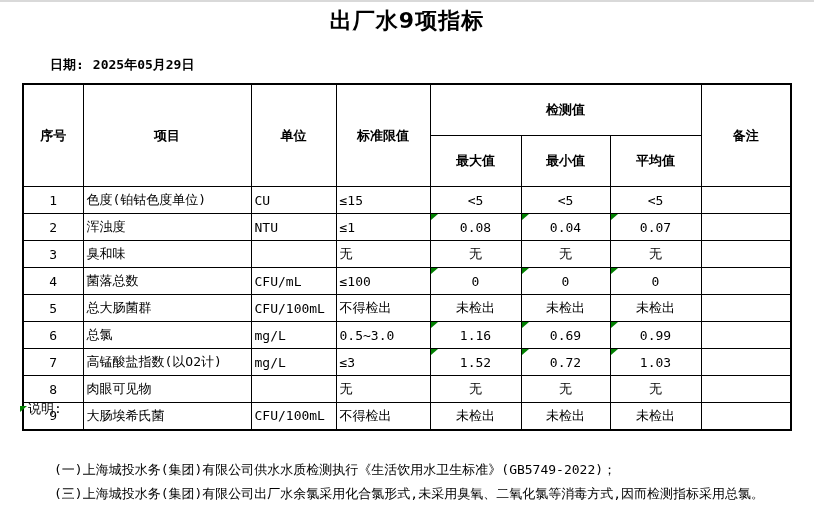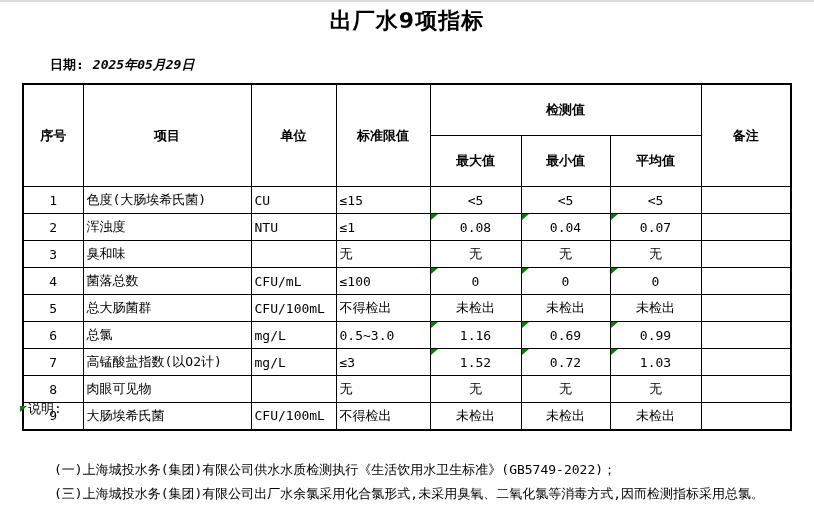--- a/index.html
+++ b/index.html
@@ -17,21 +17,21 @@
     position:absolute;top:4px;left:0;width:814px;
     text-align:center;
     font-family:"DejaVu Sans","Liberation Sans",sans-serif;
     font-size:22px;font-weight:bold;letter-spacing:1px;
   }
   .date-line{
     position:absolute;left:50px;top:54px;
     font-size:13px;font-weight:bold;
     white-space:nowrap;
   }
-  .date-line .date-value{margin-left:9px;font-style:italic;}
+  .date-line .date-value{margin-left:9px;}
   table.report{
     position:absolute;left:22px;top:81px;
     width:768px;
     border-collapse:collapse;
     table-layout:fixed;
     border:2px solid #000;
   }
   table.report th, table.report td{
     border:1px solid #000;
     font-size:13px;
@@ -105,21 +105,21 @@
     </tr>
     <tr class="hrow2">
       <th>最大值</th>
       <th>最小值</th>
       <th>平均值</th>
     </tr>
   </thead>
   <tbody>
       <tr>
         <td class="c-no">1</td>
-        <td class="c-item">色度(大肠埃希氏菌)</td>
+        <td class="c-item">色度(铂钴色度单位)</td>
         <td class="c-unit">CU</td>
         <td class="c-std">≤15</td>
         <td class="c-val">&lt;5</td>
         <td class="c-val">&lt;5</td>
         <td class="c-val">&lt;5</td>
         <td class="c-remark"></td>
       </tr>
       <tr>
         <td class="c-no">2</td>
         <td class="c-item">浑浊度</td>

